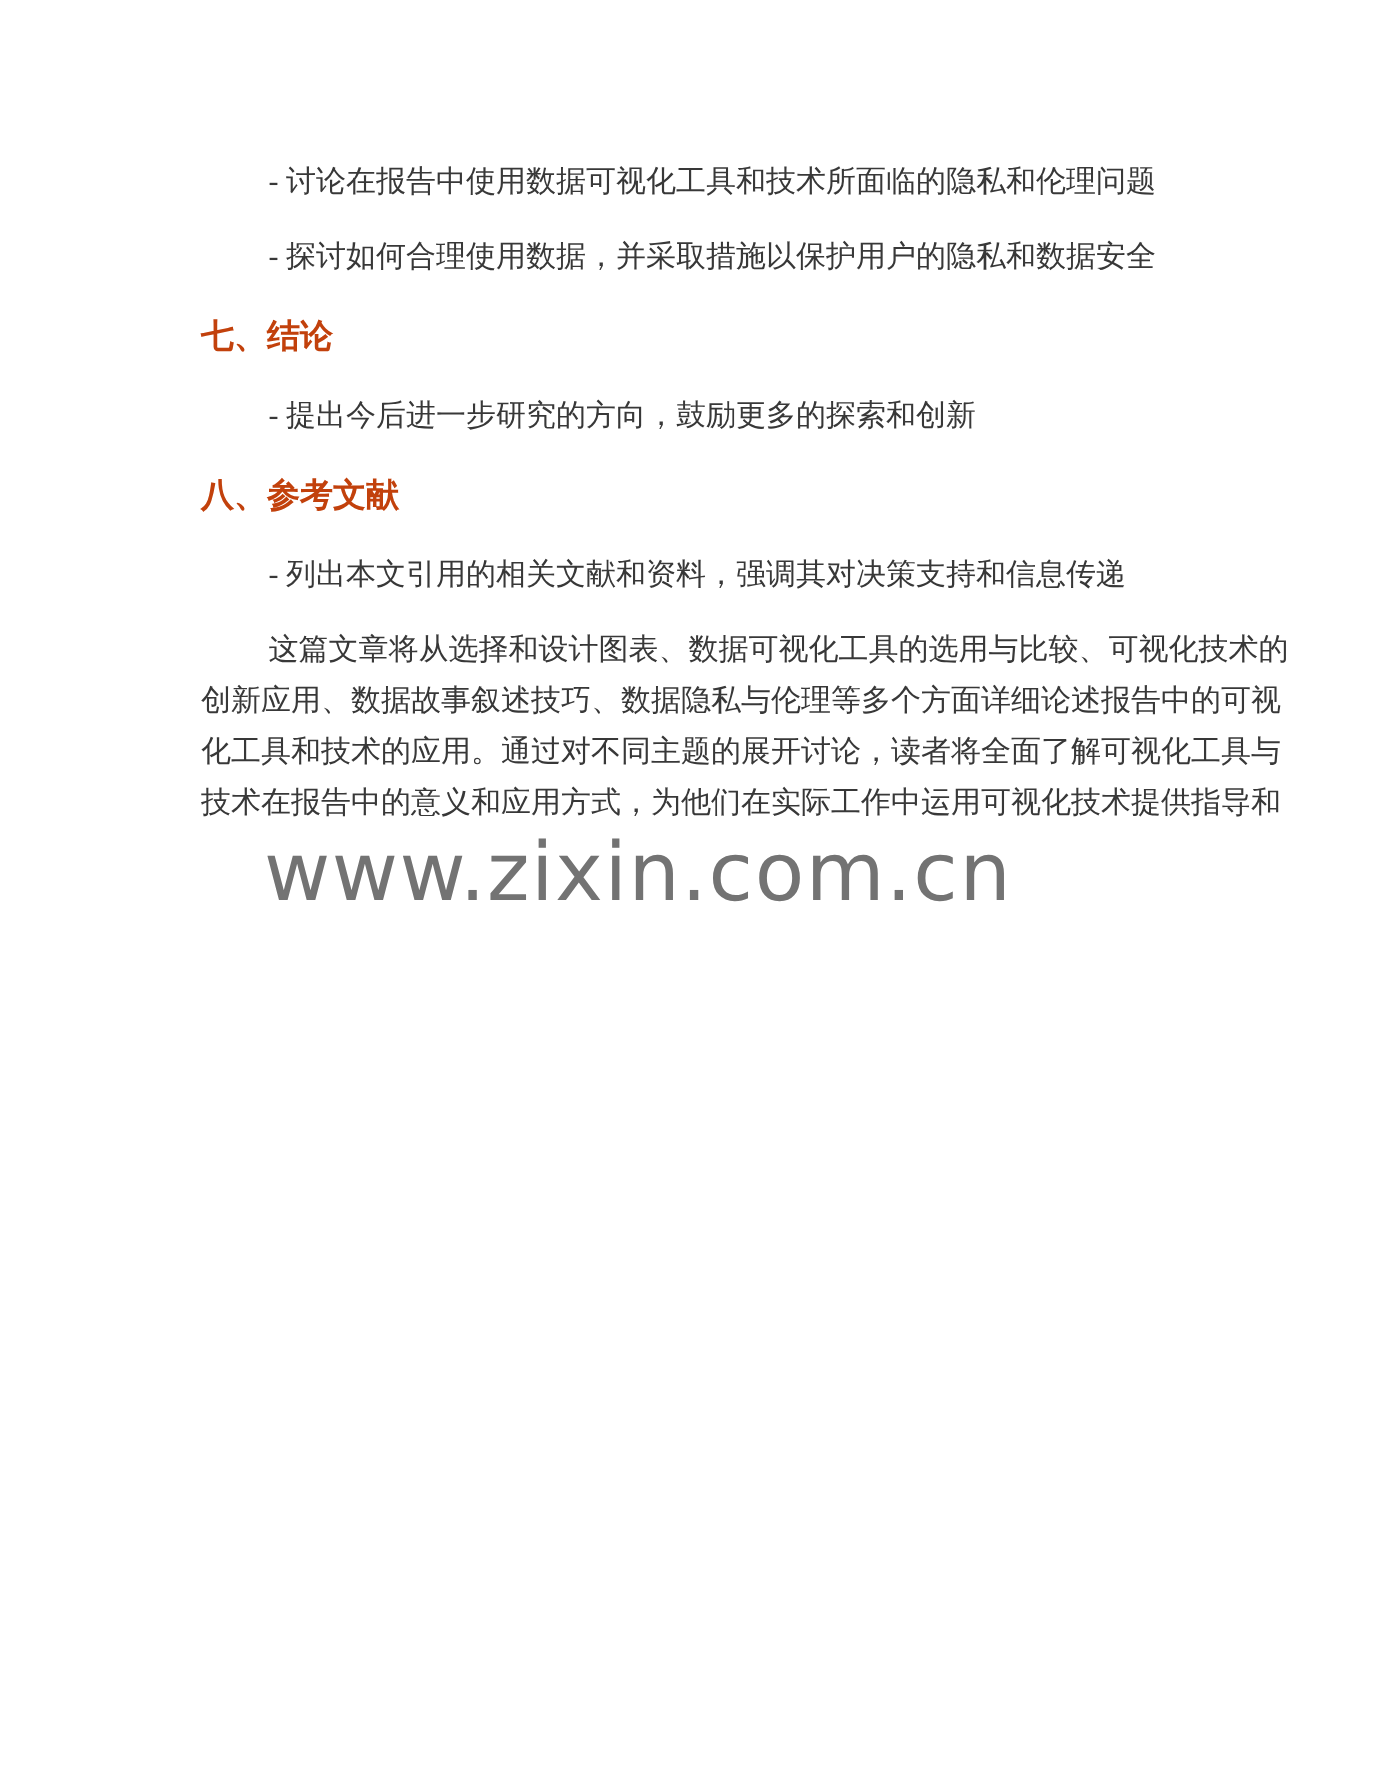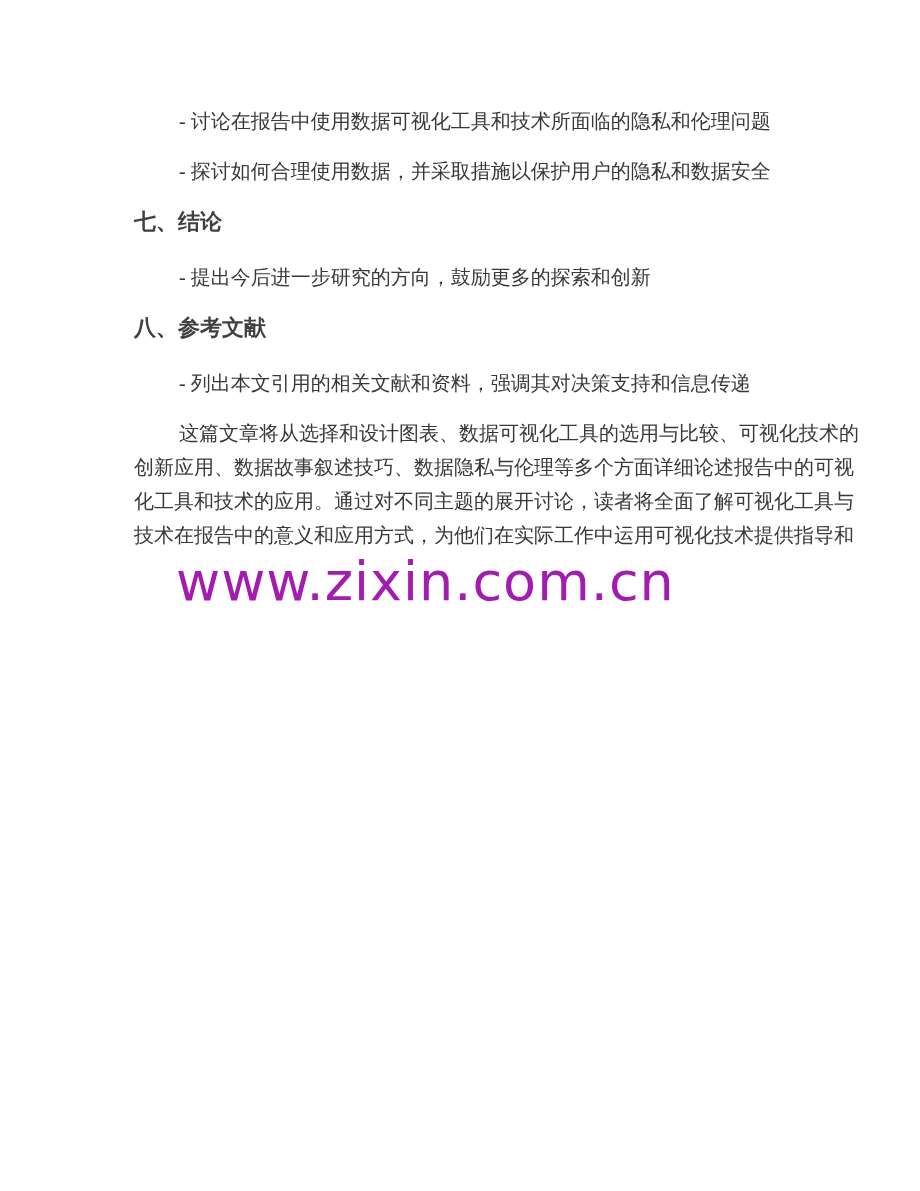--- a/index.html
+++ b/index.html
@@ -25,37 +25,37 @@
   }
   .block { margin: 0 0 16px 12px; }
   .line {
     font-size: 20px;
     line-height: 34px;
     white-space: nowrap;
     letter-spacing: 0px;
   }
   .line.first { padding-left: 45px; }
   .heading {
-    font-family: Liberation Mono, monospace;
+    font-family: Liberation Serif, serif;
     font-weight: bold;
     font-size: 22px;
     line-height: 40px;
-    color: #404040;
+    color: #c2410c;
     white-space: nowrap;
   }
   #watermark {
     position: absolute;
     z-index: 0;
     left: 176px;
     top: 546px;
     font-family: "DejaVu Sans", sans-serif;
     font-size: 54px;
     line-height: 72px;
     letter-spacing: 1px;
-    color: #a21caf;
+    color: #737373;
     white-space: nowrap;
     user-select: none;
   }
 </style>
 </head>
 <body>
 
 <div id="page">
   <div id="watermark">www.zixin.com.cn</div>
   <div id="content">

